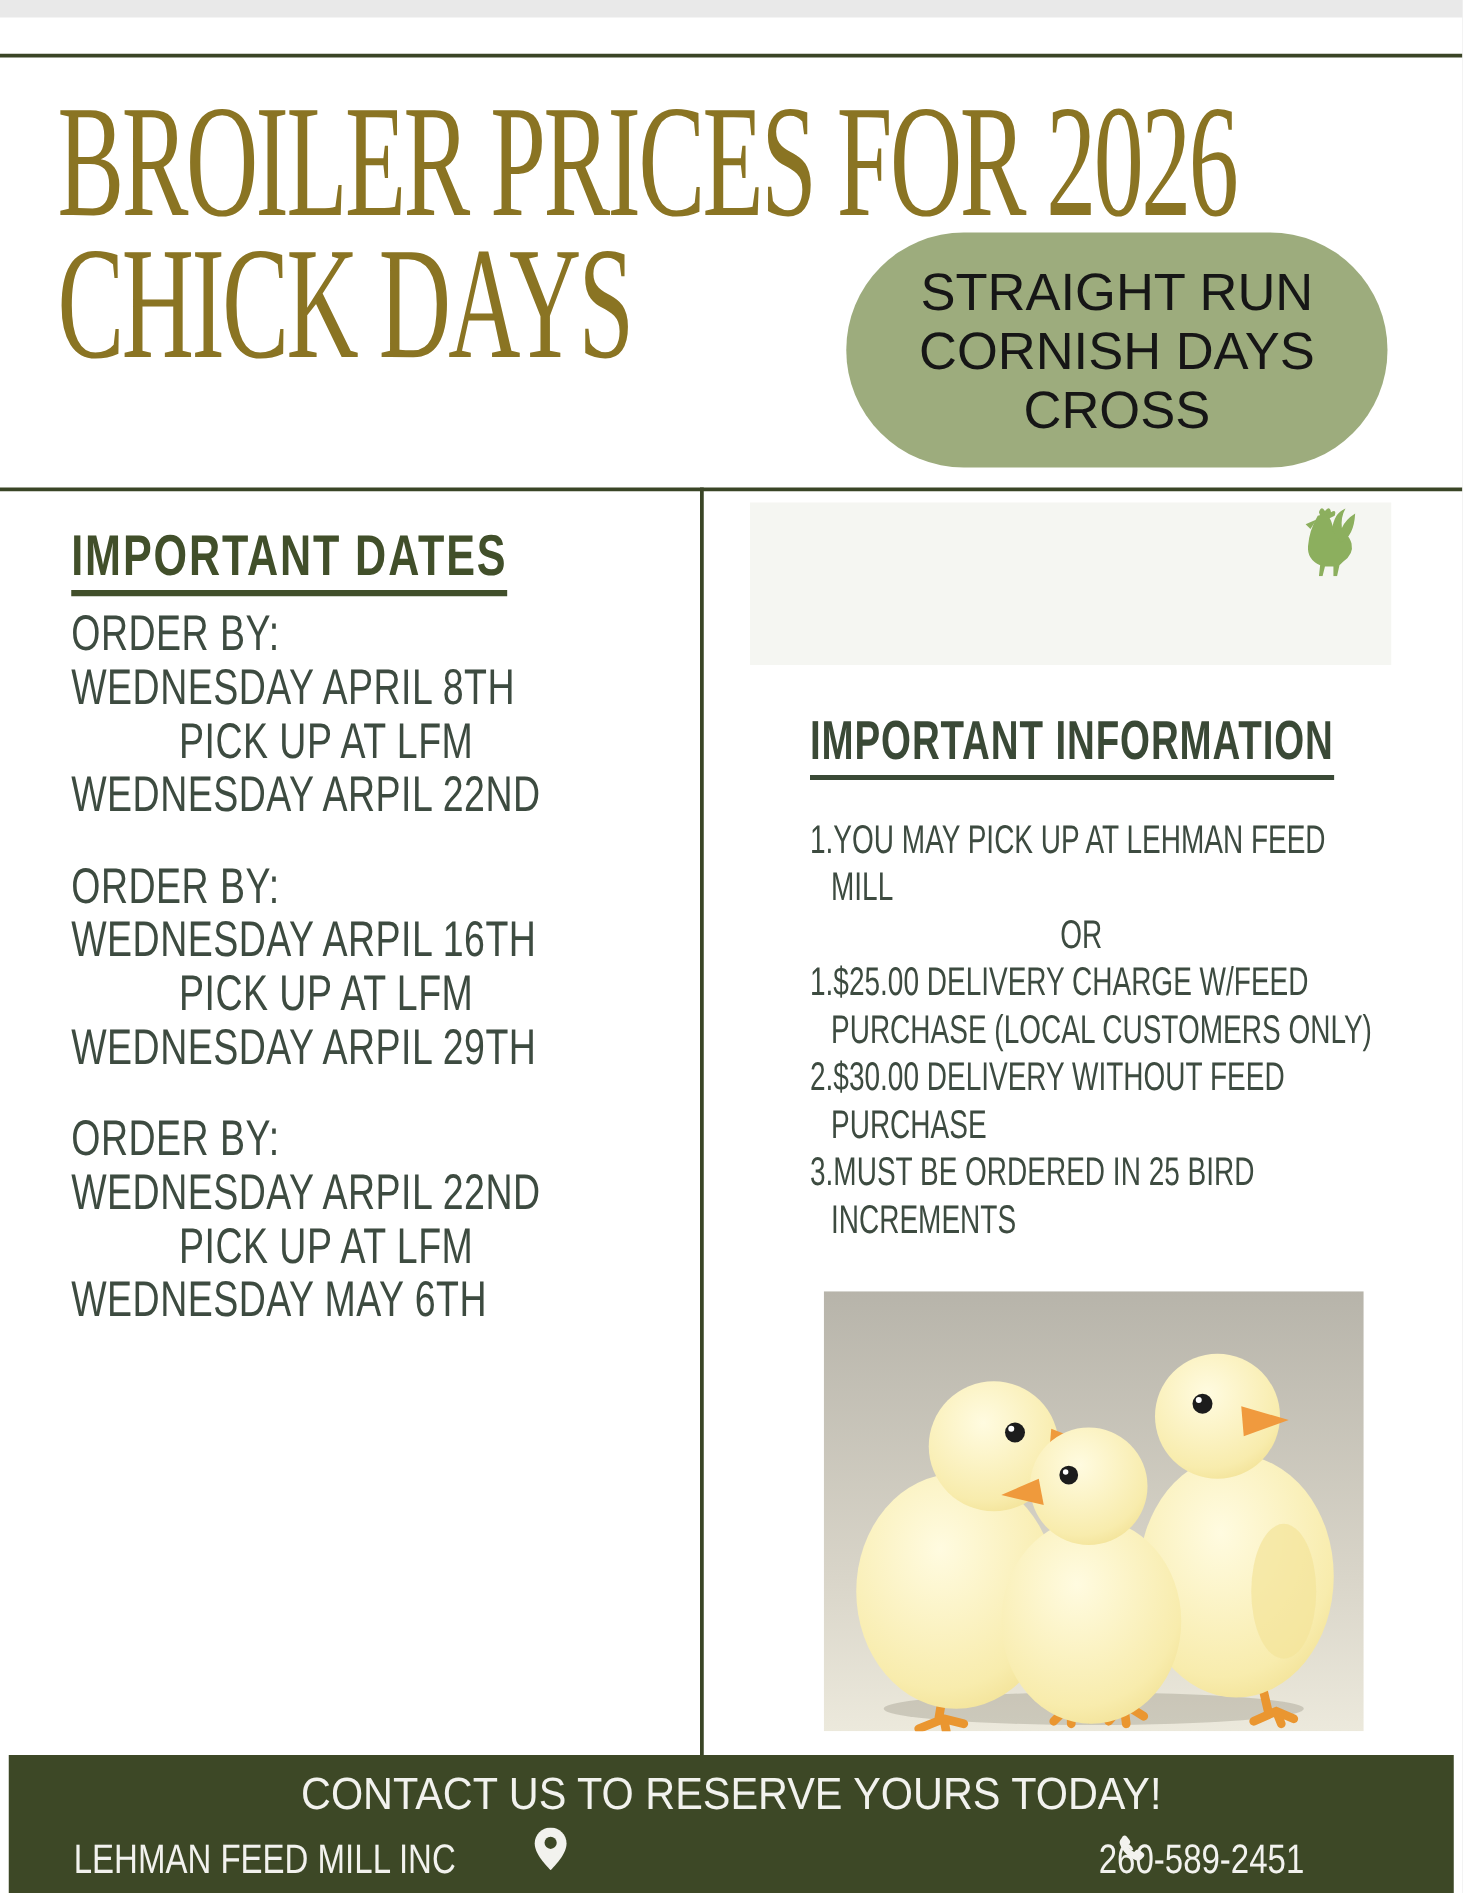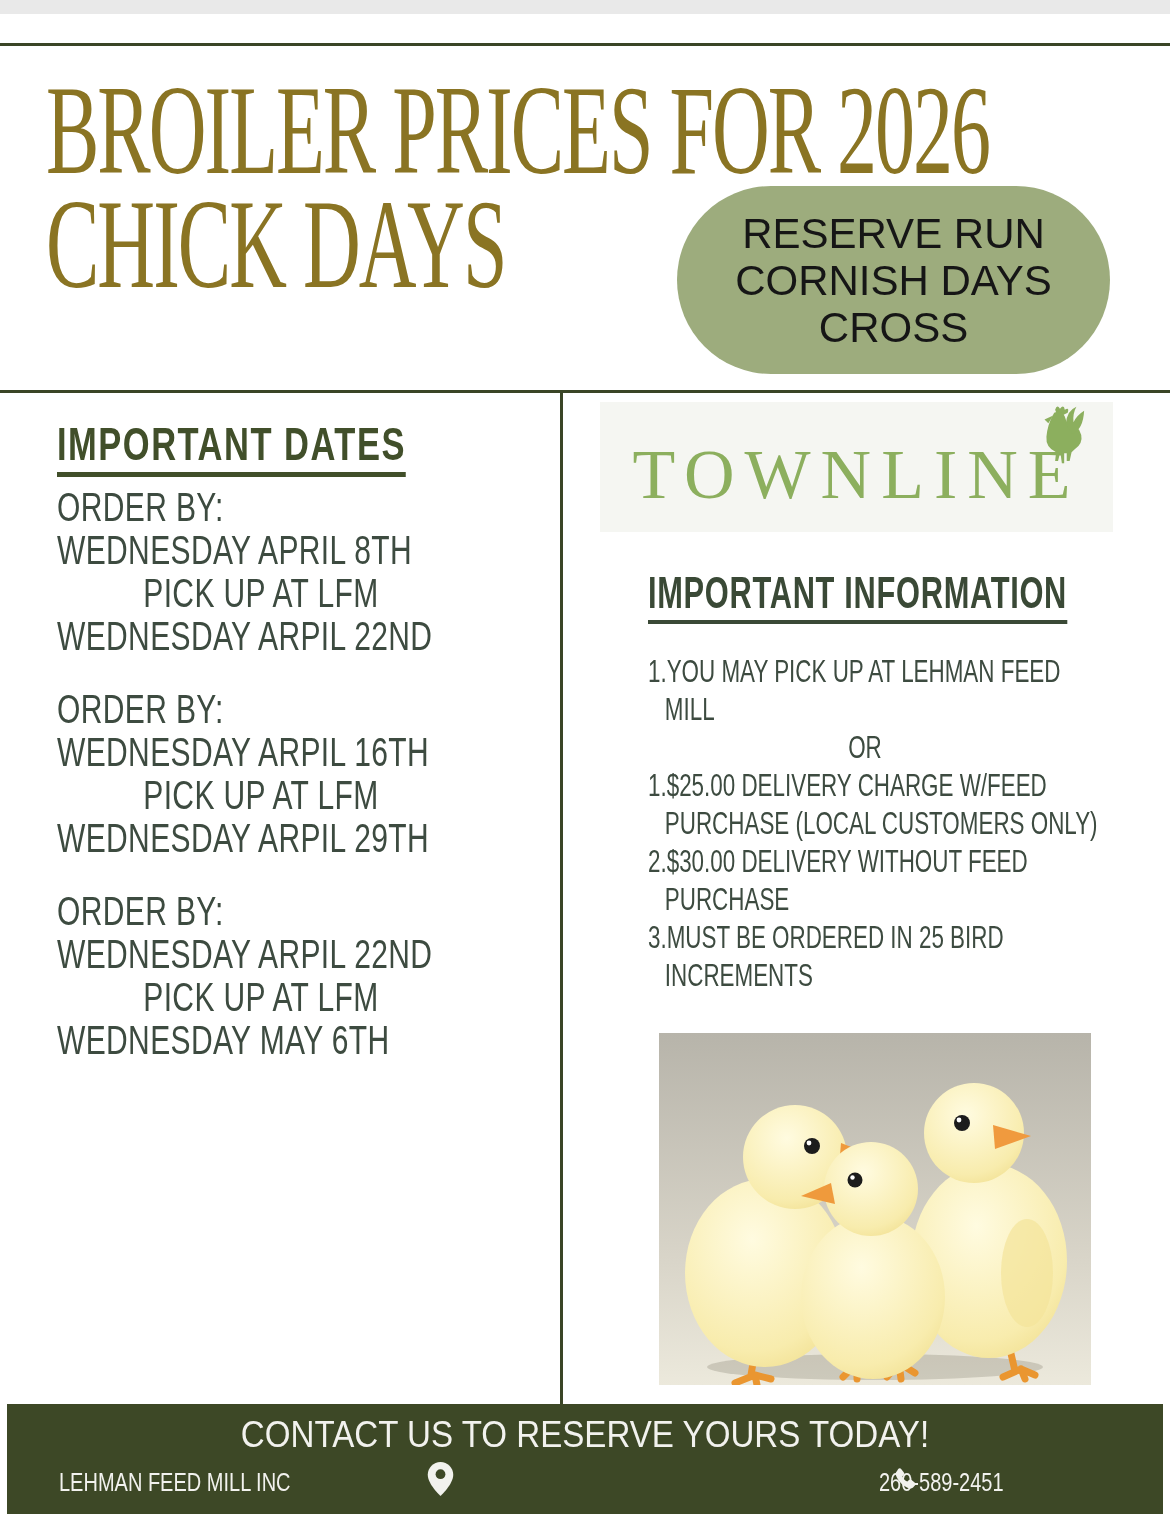--- a/index.html
+++ b/index.html
@@ -58,40 +58,40 @@
   .or-line{text-align:center;width:620px;}
 
   
   .photo{position:absolute;left:659px;top:1019px;width:432px;height:352px;}
   .photo svg{display:block;}
 
   
   .footer{position:absolute;left:7px;top:1390px;width:1156px;height:132px;background:#3d4826;color:#f2f2ee;}
   .cta{position:absolute;left:0;top:11px;width:100%;text-align:center;font-size:36px;line-height:1.1;
        transform:scaleX(0.92);transform-origin:center top;white-space:nowrap;}
-  .f2{position:absolute;top:66px;font-size:25px;line-height:1;white-space:nowrap;}
+  .f2{position:absolute;top:66px;font-size:33px;line-height:1;white-space:nowrap;}
   .cond{display:inline-block;transform:scaleX(0.80);transform-origin:left center;}
   .company{left:52px;}
   .addr{left:462px;}
   .phone-num{left:872px;}
   .pin-icon{position:absolute;left:420px;top:58px;}
   .tel-icon{position:absolute;left:884px;top:62px;}
 </style>
 </head>
 <body>
 
 <div class="page">
 
   <div class="top-rule"></div>
 
   <div class="title-line t1">BROILER PRICES FOR 2026</div>
   <div class="title-line t2">CHICK DAYS</div>
 
   <div class="badge">
-    <div>RESERVE RUN</div>
+    <div>STRAIGHT RUN</div>
     <div>CORNISH DAYS</div>
     <div>CROSS</div>
   </div>
 
   <div class="mid-rule"></div>
   <div class="v-rule"></div>
 
   <div class="dates">
     <div class="squeeze75">
       <h2 class="sec-heading">IMPORTANT DATES</h2>
@@ -111,21 +111,20 @@
         <div>ORDER BY:</div>
         <div>WEDNESDAY ARPIL 22ND</div>
         <div class="indent">PICK UP AT LFM</div>
         <div>WEDNESDAY MAY 6TH</div>
       </div>
     </div>
   </div>
 
 
   <div class="logo-card">
-    <div class="logo-name">TOWNLINE</div>
     <svg class="rooster" viewBox="0 0 52 60">
       <g fill="#8caf5e">
         <path d="M22 7 q2 -6 5 -1 q4 -5 5 1 q5 -3 3 3 l-10 5 z"></path>
         <path d="M11 17 l9 -4 -5 8 z"></path>
         <circle cx="21" cy="23" r="2.6"></circle>
         <path d="M21 10 q8 -3 11 4 l2 6 q12 2 15 13 q2 9 -7 15 l-3 3 -2 9 h-3 l0 -8 h-7 l-2 8 h-3 l1 -9 q-11 -5 -10 -16 q1 -13 8 -25 z"></path>
         <path d="M40 32 q11 -5 12 -24 q-8 5 -11 12 q-1 -9 3 -16 q-10 4 -11 18 z"></path>
       </g>
     </svg>
   </div>

